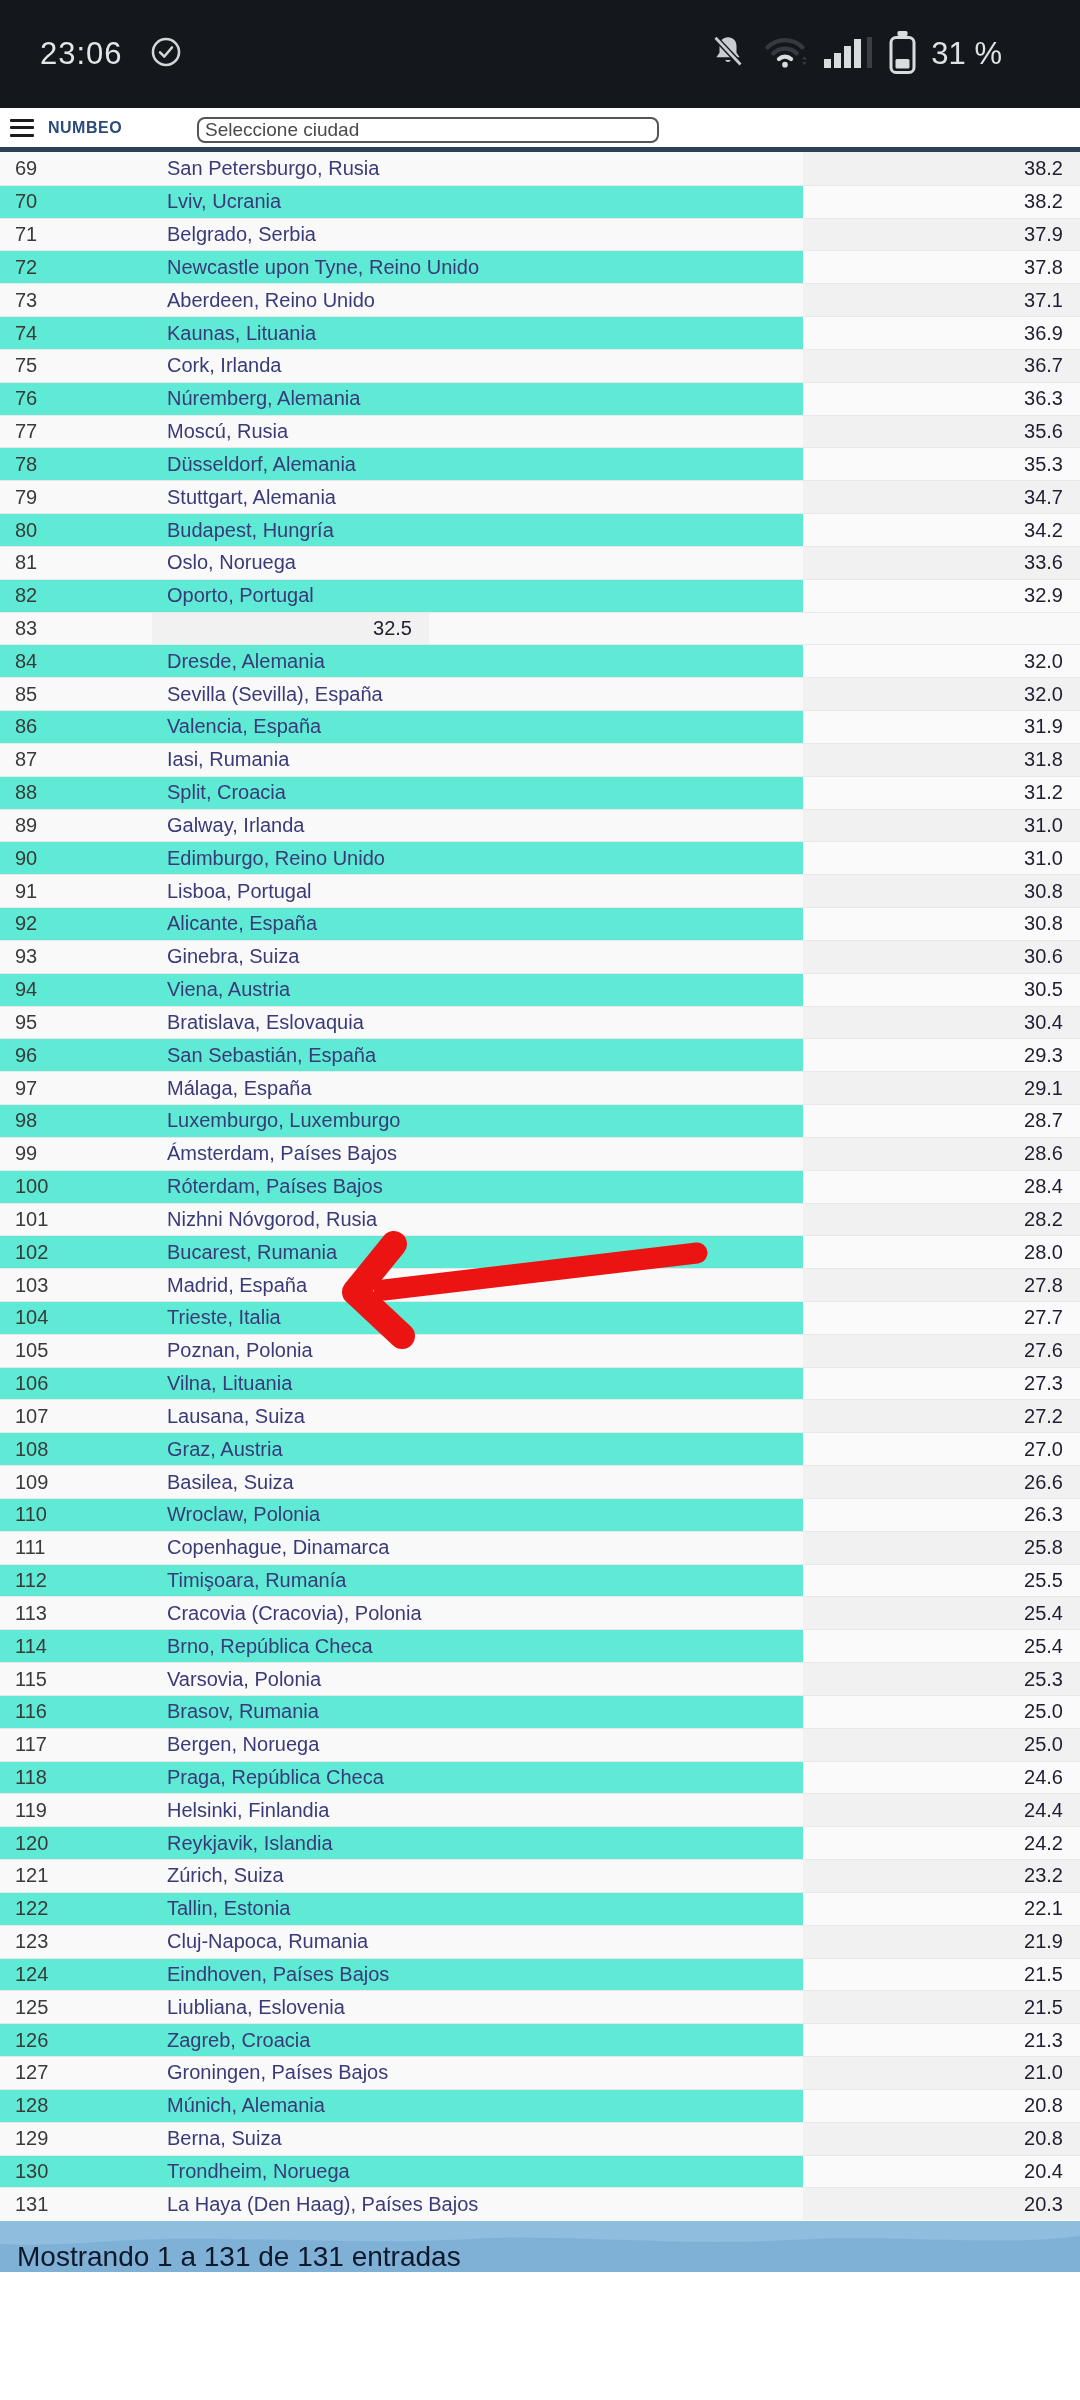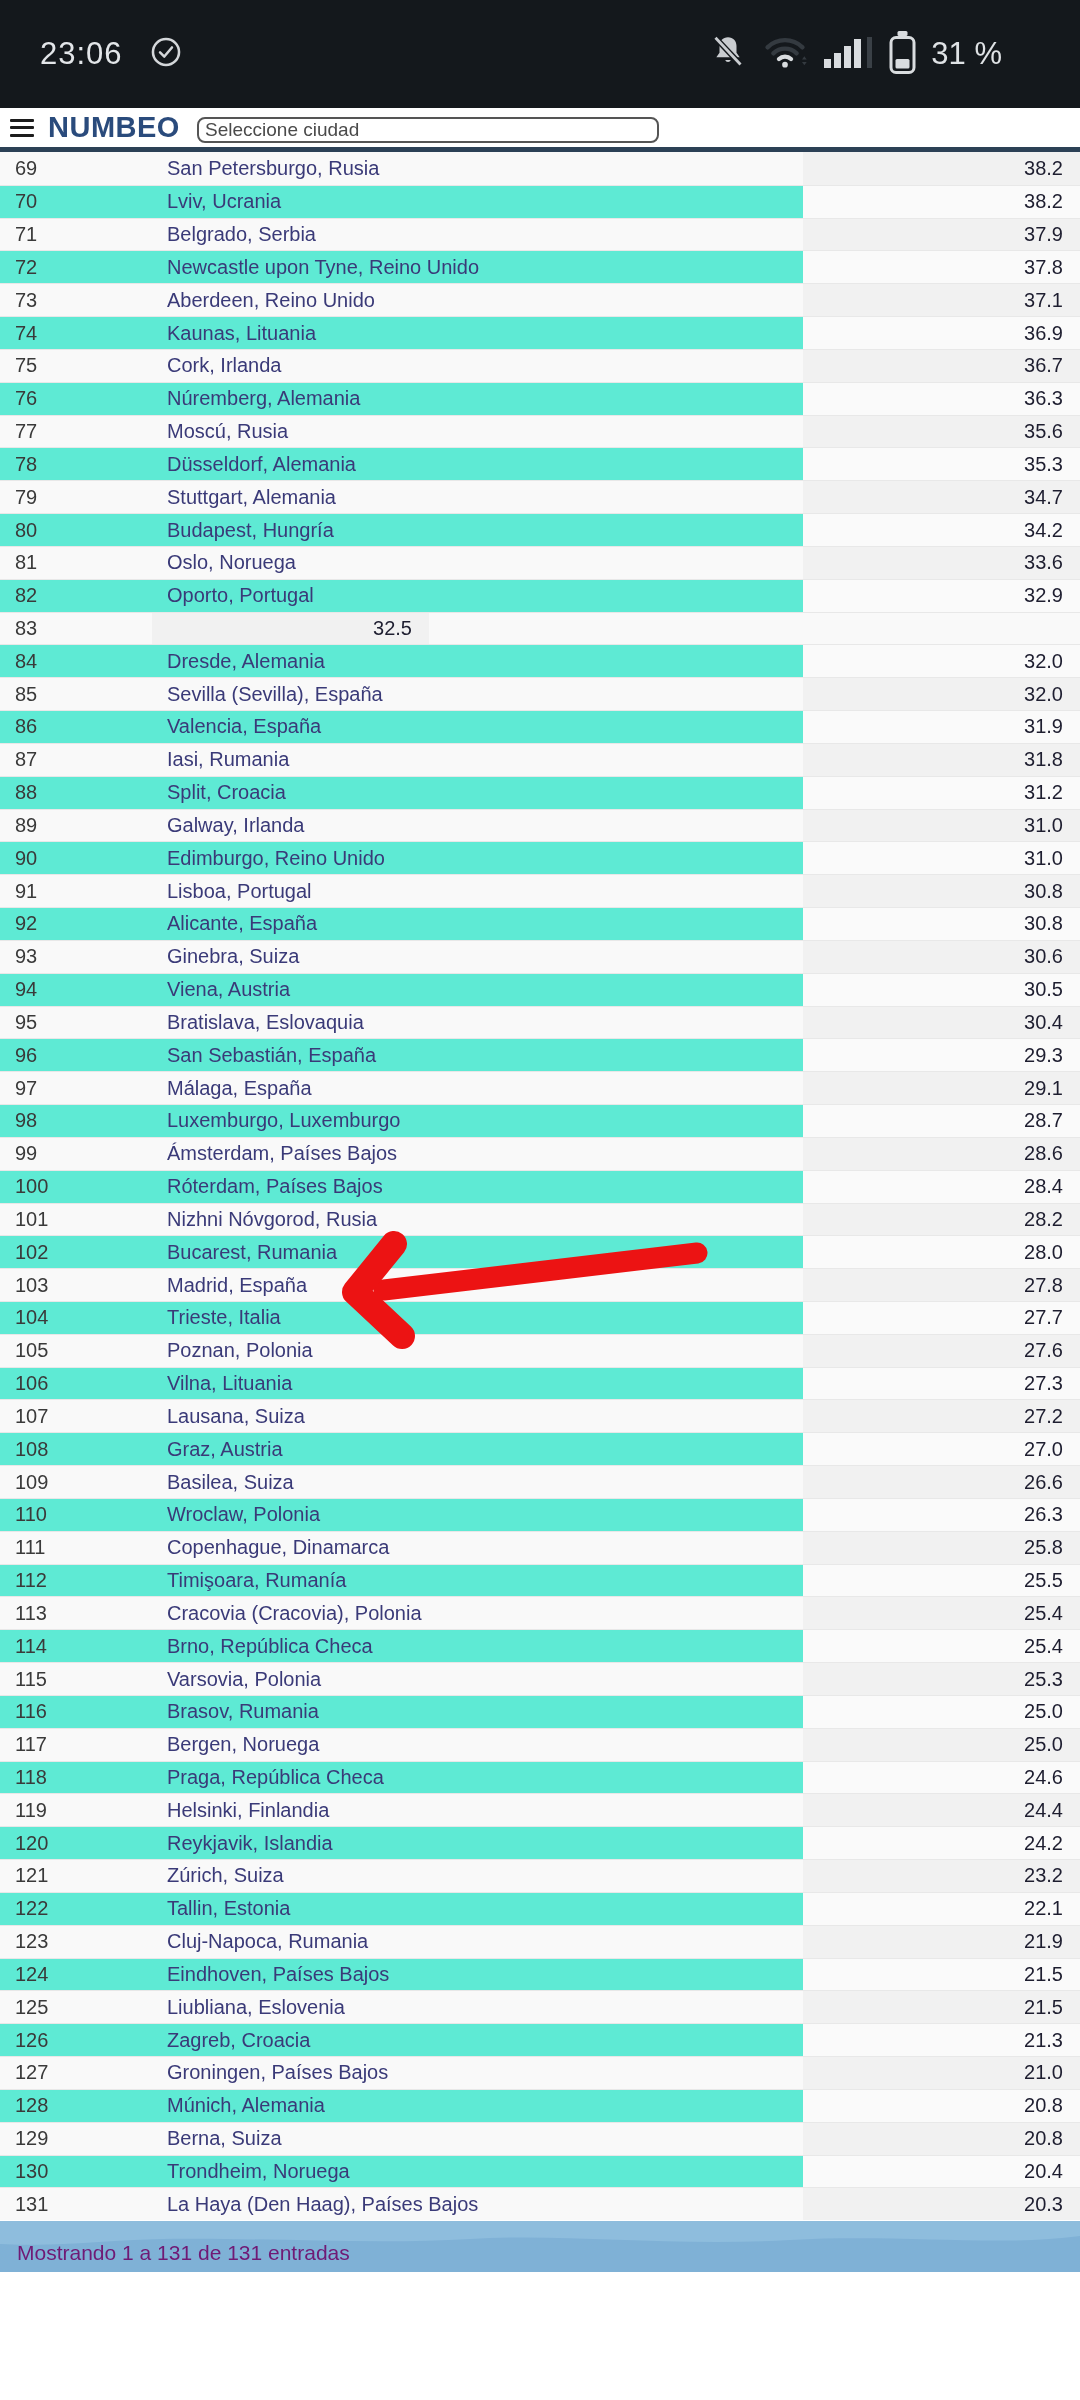--- a/index.html
+++ b/index.html
@@ -21,40 +21,40 @@
   .statusbar{position:absolute;top:0;left:0;width:1080px;height:108px;background:#14181c;display:flex;align-items:center;}
   .sb-left{margin-left:40px;display:flex;align-items:center;gap:26px;}
   .sb-time{color:#e3e6e9;font-size:31px;letter-spacing:1px;}
   .sb-right{margin-left:auto;margin-right:78px;display:flex;align-items:center;gap:15px;}
   .sb-batt-label{color:#dfe2e5;font-size:31px;}
 
   
   .siteheader{position:absolute;top:108px;left:0;width:1080px;height:44px;background:#fff;border-bottom:5px solid var(--table-border-navy);display:flex;align-items:center;}
   .menu-icon{margin-left:10px;width:24px;height:18px;display:flex;flex-direction:column;justify-content:space-between;}
   .menu-icon span{display:block;height:3px;background:#1c1c1c;border-radius:1px;}
-  .logo{margin-left:14px;font-size:29px;font-weight:bold;color:var(--logo-navy);letter-spacing:0.5px;}
+  .logo{margin-left:14px;font-size:16px;font-weight:bold;color:var(--logo-navy);letter-spacing:0.5px;}
   .city-search{position:absolute;left:197px;top:9px;width:462px;height:26px;border:2px solid #555;border-radius:8px;font-size:19px;padding:0 6px;color:#222;background:#fff;font-family:"Liberation Sans",sans-serif;}
   .city-search::placeholder{color:#4a4a4a;opacity:1;}
 
   
   .citytable{position:absolute;top:152px;left:0;width:1080px;}
   .trow{display:flex;height:32.84px;align-items:center;border-top:1px solid #e8e8e8;}
   .trow:first-child{border-top:none;}
   .trow.odd{background:#f9f9f9;}
   .trow.even{background:#5eead4;}
   .c-rank{width:152px;padding-left:15px;font-size:20px;color:#3a3a3a;flex:none;}
   .c-city{width:651px;padding-left:15px;font-size:20px;color:var(--link-blue);flex:none;white-space:nowrap;overflow:hidden;}
   .c-val{width:277px;padding-right:17px;font-size:20px;color:#1e1e30;text-align:right;flex:none;align-self:stretch;display:flex;align-items:center;justify-content:flex-end;}
   .trow.odd .c-val{background:#f1f1f1;}
   .trow.even .c-val{background:#fafafa;}
 
   
   .infobar{position:absolute;top:2221px;left:0;width:1080px;height:51px;background:var(--info-blue);overflow:hidden;}
   .infobar svg{position:absolute;top:0;left:0;}
-  .info-text{position:relative;padding:20px 0 0 17px;font-size:21px;color:#701a75;}
+  .info-text{position:relative;padding:20px 0 0 17px;font-size:28px;color:#0f172a;}
 
   
   .navbar{position:absolute;top:2272px;left:0;width:1080px;height:128px;background:#fff;}
 
   
   .arrow-overlay{position:absolute;top:0;left:0;pointer-events:none;}
 </style>
 </head>
 <body>
 

